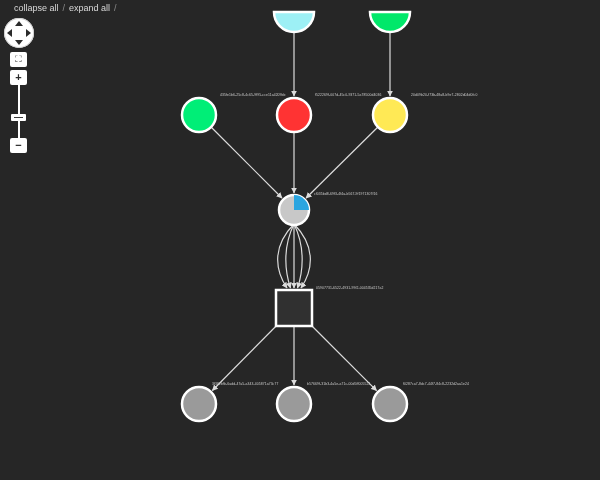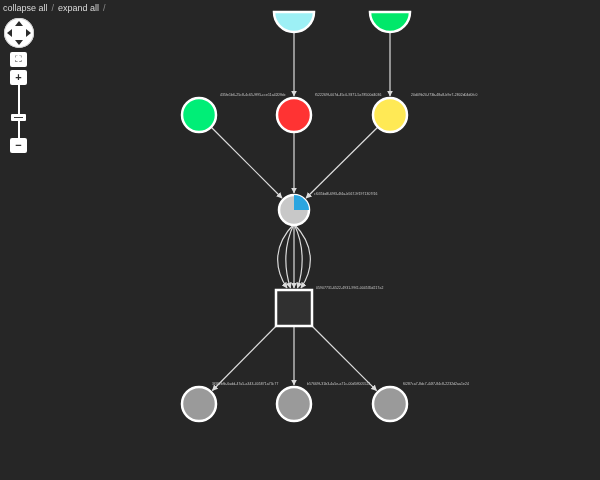--- a/index.html
+++ b/index.html
@@ -18,21 +18,21 @@
 
   
   #linkbar {
     position: absolute;
     left: 0; top: 0;
     width: 600px;
     height: 16px;
     display: flex;
     align-items: center;
     gap: 0px;
-    padding-left: 3px;
+    padding-left: 14px;
     box-sizing: border-box;
     z-index: 40;
   }
   .toplink {
     color: #d9d9d9;
     font-size: 9px;
     line-height: 11px;
     text-decoration: none;
     cursor: pointer;
     white-space: nowrap;

